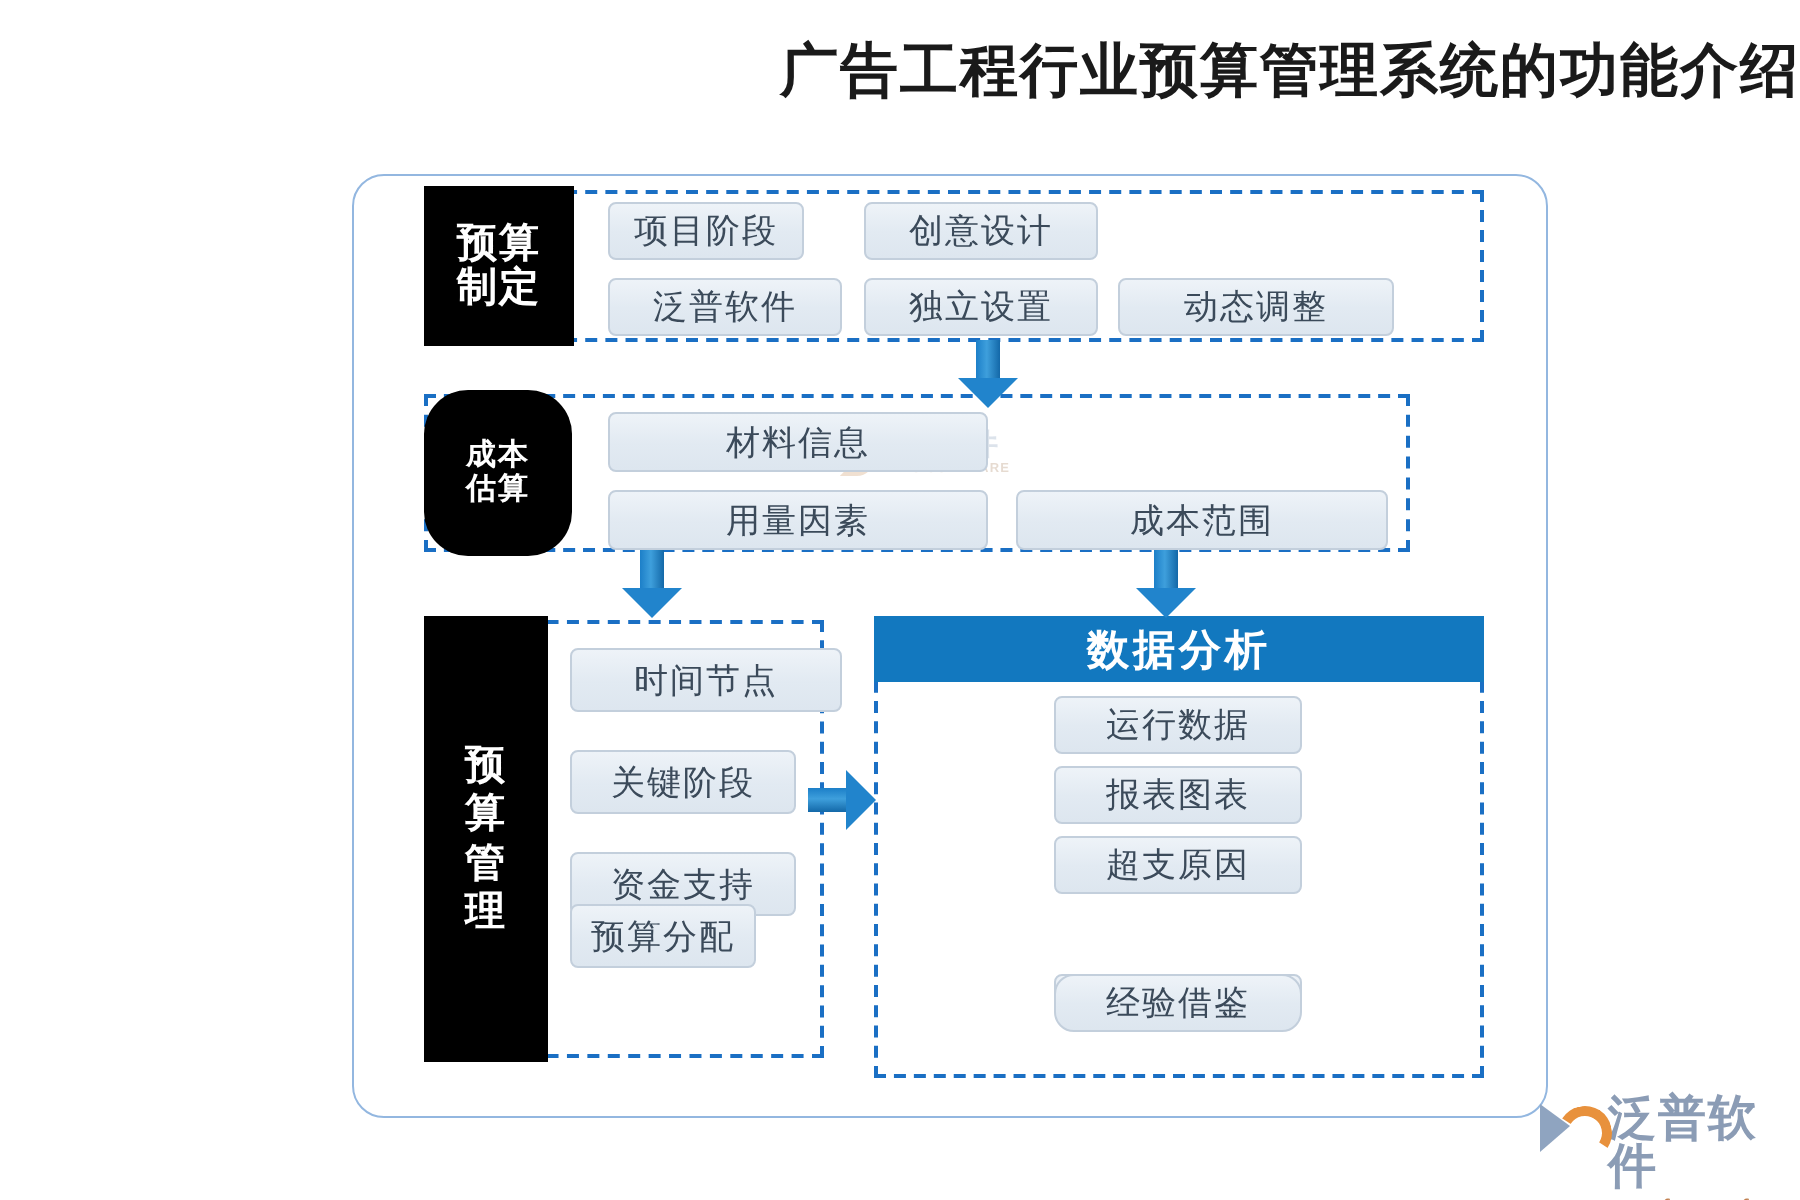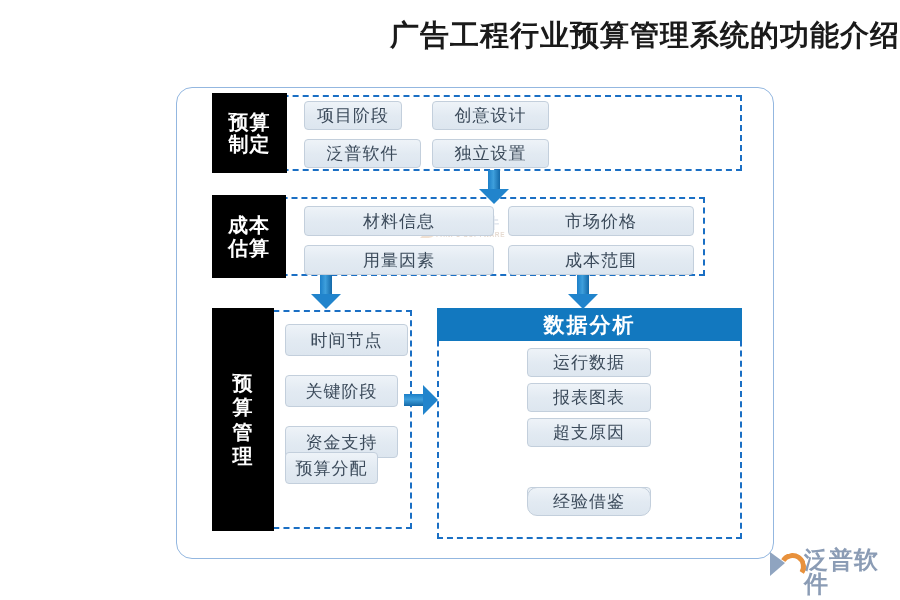--- a/index.html
+++ b/index.html
@@ -136,21 +136,21 @@
     letter-spacing: 1px;
     white-space: nowrap;
   }
 
   
   #sec-budget-plan { left: 212px; top: 95px; width: 530px; height: 76px; }
   #lbl-budget-plan { left: 212px; top: 93px; width: 75px; height: 80px; font-size: 20px; }
 
   
   #sec-cost-estimate { left: 212px; top: 197px; width: 493px; height: 79px; }
-  #lbl-cost-estimate { left: 212px; top: 195px; width: 74px; height: 83px; font-size: 20px; }
+  #lbl-cost-estimate { left: 212px; top: 195px; width: 74px; height: 83px; font-size: 15px; border-radius: 22px; }
 
   
   #sec-budget-manage { left: 212px; top: 310px; width: 200px; height: 219px; }
   #lbl-budget-manage {
     left: 212px; top: 308px; width: 62px; height: 223px;
     font-size: 20px; flex-direction: column; justify-content: center;
     line-height: 1.22;
   }
 
   
@@ -293,43 +293,43 @@
   <div class="sec-label" id="lbl-budget-plan">
     <span>
       <span>预算</span><br>
       <span>制定</span>
     </span>
   </div>
   <div class="chip" style="left:304px; top:101px; width:98px; height:29px;">项目阶段</div>
   <div class="chip" style="left:432px; top:101px; width:117px; height:29px;">创意设计</div>
   <div class="chip" style="left:304px; top:139px; width:117px; height:29px;">泛普软件</div>
   <div class="chip" style="left:432px; top:139px; width:117px; height:29px;">独立设置</div>
+  <div class="chip" style="left:559px; top:139px; width:138px; height:29px;">动态调整</div>
 
   <div class="section" id="sec-cost-estimate"></div>
   <div class="sec-label" id="lbl-cost-estimate">
     <span>
       <span>成本</span><br>
       <span>估算</span>
     </span>
   </div>
   <div class="chip" style="left:304px; top:206px; width:190px; height:30px;">材料信息</div>
-  <div class="chip" style="left:508px; top:206px; width:186px; height:30px;">市场价格</div>
   <div class="chip" style="left:304px; top:245px; width:190px; height:30px;">用量因素</div>
   <div class="chip" style="left:508px; top:245px; width:186px; height:30px;">成本范围</div>
 
   <div class="section" id="sec-budget-manage"></div>
   <div class="sec-label" id="lbl-budget-manage">
     <span>
       <span>预</span><br>
       <span>算</span><br>
       <span>管</span><br>
       <span>理</span>
     </span>
   </div>
-  <div class="chip" style="left:285px; top:324px; width:123px; height:32px;">时间节点</div>
+  <div class="chip" style="left:285px; top:324px; width:136px; height:32px;">时间节点</div>
   <div class="chip" style="left:285px; top:375px; width:113px; height:32px;">关键阶段</div>
   <div class="chip" style="left:285px; top:426px; width:113px; height:32px;">资金支持</div>
   <div class="chip" style="left:285px; top:452px; width:93px; height:32px;">预算分配</div>
 
   <div class="section" id="sec-data-analysis"></div>
   <div id="bar-data-analysis">数据分析</div>
   <div class="chip" style="left:527px; top:348px; width:124px; height:29px;">运行数据</div>
   <div class="chip" style="left:527px; top:383px; width:124px; height:29px;">报表图表</div>
   <div class="chip" style="left:527px; top:418px; width:124px; height:29px;">超支原因</div>
   <div class="chip" style="left:527px; top:452px; width:124px; height:18px;margin-top:35px;">结余原因</div>

